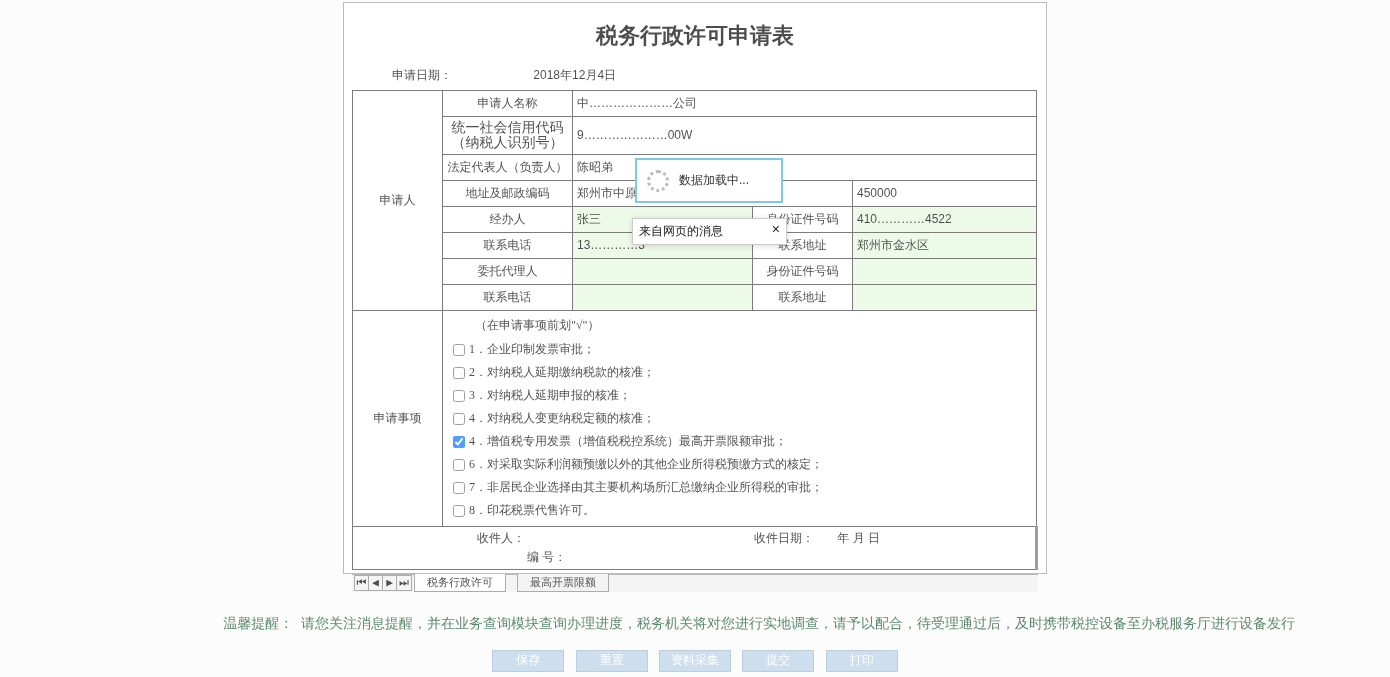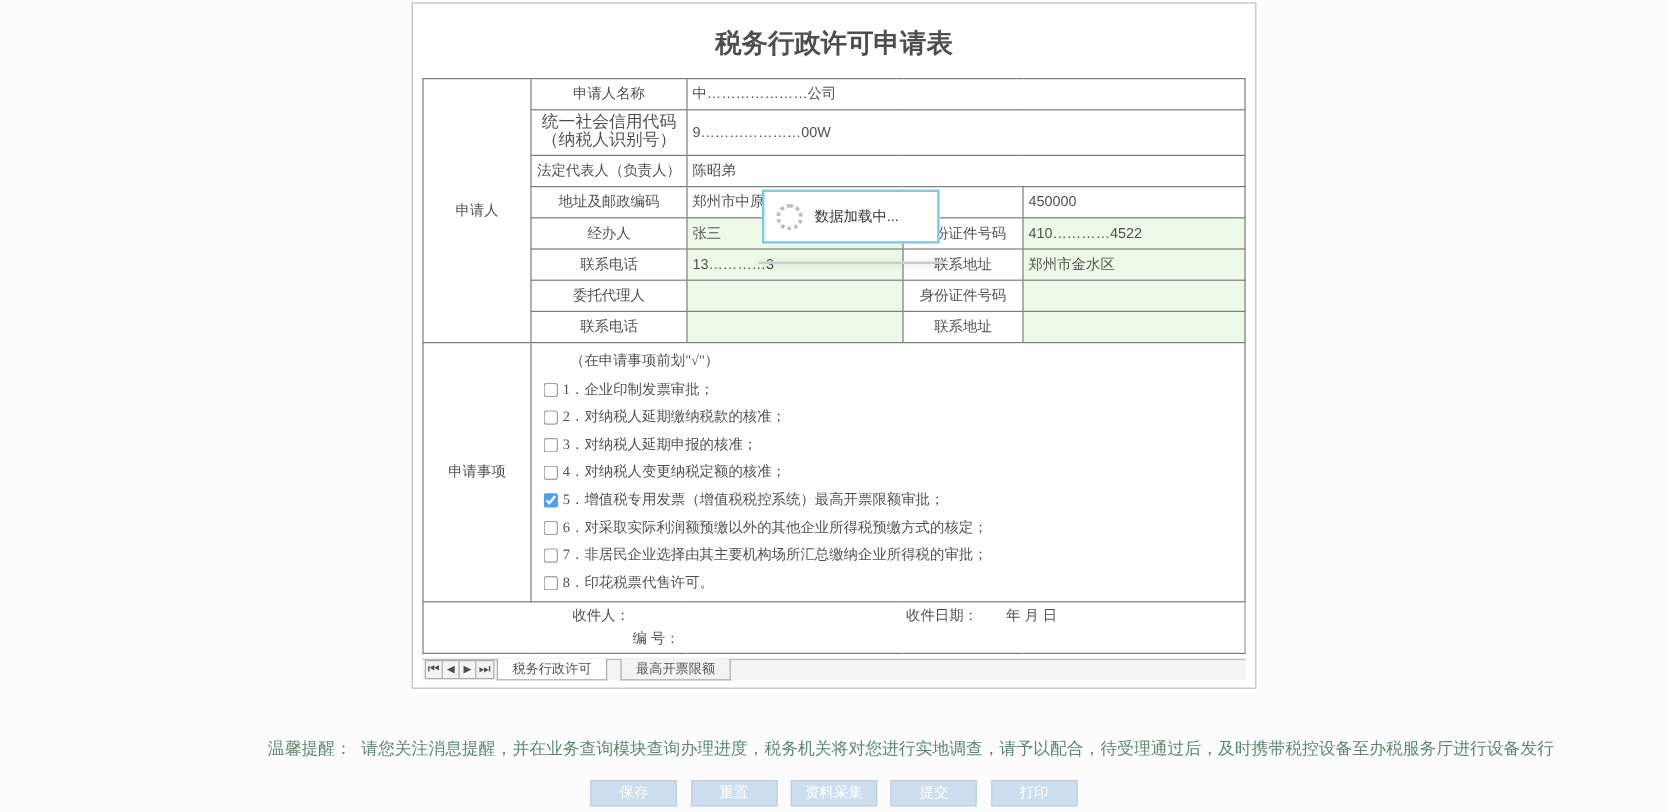--- a/index.html
+++ b/index.html
@@ -161,20 +161,24 @@
   color:#000;
   cursor:pointer;
   font-size:12px;
 }
 </style>
 </head>
 <body>
 
 <div class="form-wrap">
   <div class="form-title">税务行政许可申请表</div>
+  <div class="date-row">
+    <span class="lbl">申请日期：</span>
+    <span class="val">2018年12月4日</span>
+  </div>
 
   <table class="form-tbl">
     <colgroup>
       <col style="width:90px">
         <col style="width:130px">
         <col style="width:180px">
         <col style="width:100px">
         <col style="width:auto">
     </colgroup>
 
@@ -224,29 +228,29 @@
 
     <tr>
       <td class="hd">申请事项</td>
       <td colspan="4" style="padding:0;">
         <div class="items-block">
           <div class="hint">（在申请事项前划"√"）</div>
           <label><input type="checkbox" style=""><span>1．企业印制发票审批；</span></label>
           <label><input type="checkbox" style=""><span>2．对纳税人延期缴纳税款的核准；</span></label>
           <label><input type="checkbox" style=""><span>3．对纳税人延期申报的核准；</span></label>
           <label><input type="checkbox" style=""><span>4．对纳税人变更纳税定额的核准；</span></label>
-          <label><input type="checkbox" checked="" style=""><span>5．增值税专用发票（增值税税控系统）最高开票限额审批；</span></label>
+          <label><input type="checkbox" checked="" style=""><span>4．增值税专用发票（增值税税控系统）最高开票限额审批；</span></label>
           <label><input type="checkbox" style=""><span>6．对采取实际利润额预缴以外的其他企业所得税预缴方式的核定；</span></label>
           <label><input type="checkbox" style=""><span>7．非居民企业选择由其主要机构场所汇总缴纳企业所得税的审批；</span></label>
           <label><input type="checkbox" style=""><span>8．印花税票代售许可。</span></label>
         </div>
       </td>
     </tr>
     <tr>
-      <td colspan="5" style="border-left:1px solid #444; border-right:1px solid #737373; border-bottom:1px solid #444;">
+      <td colspan="5" style="border-left:1px solid #444; border-right:3px solid #737373; border-bottom:1px solid #444;">
         <div style="display:flex;">
           <div style="flex:1; padding-left:120px;"><span>收件人：</span></div>
           <div style="flex:1;"><span>收件日期：</span>
             <span style="margin-left:20px;">年        月        日</span>
           </div>
         </div>
         <div style="padding-left:170px; padding-top:2px;"><span>编 号：</span></div>
       </td>
     </tr>
   </tbody>
@@ -278,13 +282,17 @@
 </div>
 
 <div class="overlay-mask"></div>
 
 <div class="loading-box">
   <div class="spinner"></div>
   <span>数据加载中...</span>
 </div>
 
 <div class="msg-dialog">
+  <div class="msg-title">
+    <span>来自网页的消息</span>
+    <span class="msg-close">×</span>
+  </div>
 </div>
 
 </body></html>

